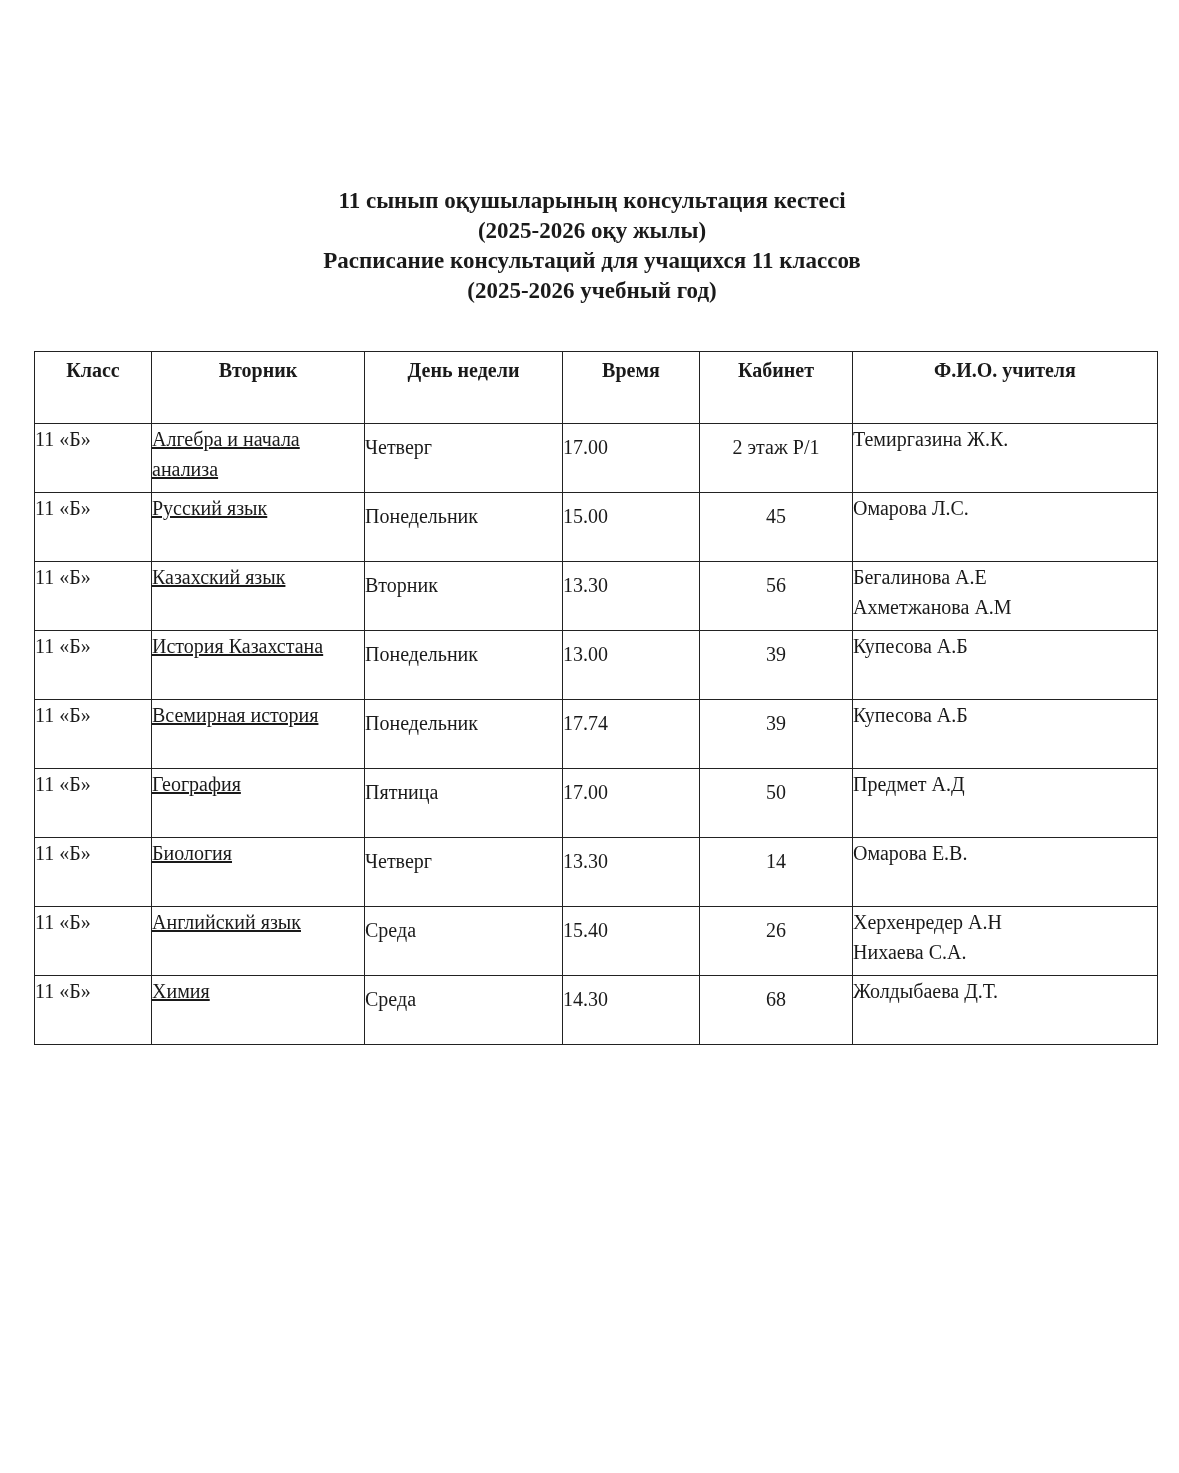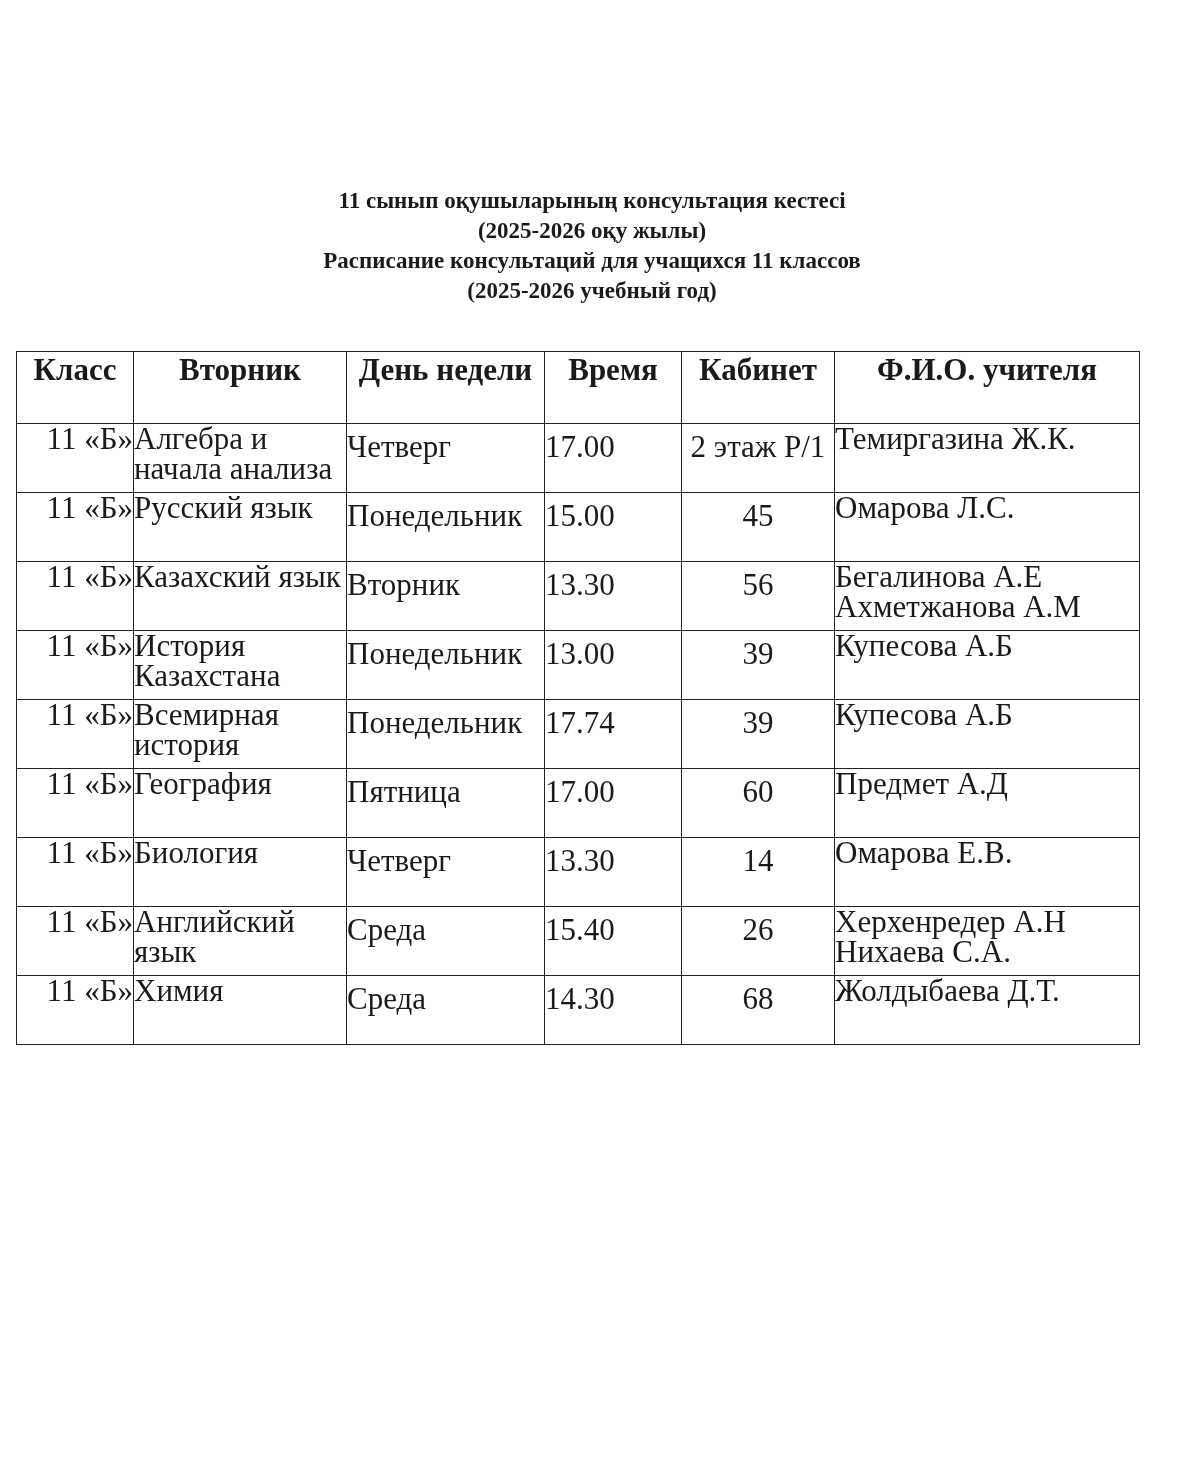--- a/index.html
+++ b/index.html
@@ -22,23 +22,23 @@
       width: 1184px;
       text-align: center;
       font-weight: bold;
       font-size: 23px;
       line-height: 30px;
     }
     .title-line { display: block; }
     table.schedule {
       position: absolute;
       top: 351px;
-      left: 16px;
+      left: 34px;
       border-collapse: collapse;
-      font-size: 31px;
+      font-size: 20px;
       table-layout: fixed;
     }
     table.schedule th, table.schedule td {
       border: 1.5px solid #222;
       padding: 0;
       vertical-align: top;
     }
     table.schedule th {
       height: 68px;
       font-weight: bold;
@@ -49,22 +49,22 @@
     table.schedule td {
       height: 68px;
       line-height: 30px;
     }
     col.c-class { width: 117px; }
     col.c-subject { width: 213px; }
     col.c-day { width: 198px; }
     col.c-time { width: 137px; }
     col.c-room { width: 153px; }
     col.c-teacher { width: 305px; }
-    td.cell-class { padding: 2px 0 0 12px; text-align: right; }
-    td.cell-subject { padding: 2px 0 0 12px; }
+    td.cell-class { padding: 2px 0 0 12px; }
+    td.cell-subject { padding: 2px 0 0 12px; text-decoration: underline; }
     td.cell-day { padding: 0 0 0 12px; vertical-align: middle; }
     td.cell-time { text-align: left; vertical-align: middle; }
     td.cell-room { text-align: center; vertical-align: middle; }
     td.cell-teacher { padding: 2px 0 0 12px; margin-top: 10px; }
     .cell-inner { display: block; }
     .day-inner { display: block; padding-top: 8px; }
     .center-inner { display: block; padding-top: 8px; }
     .teacher-line { display: block; }
   </style>
 </head>
@@ -205,21 +205,21 @@
         <td class="cell-subject">
           <span class="cell-inner">География</span>
         </td>
         <td class="cell-day">
           <span class="day-inner">Пятница</span>
         </td>
         <td class="cell-time">
           <span class="center-inner">17.00</span>
         </td>
         <td class="cell-room">
-          <span class="center-inner">60</span>
+          <span class="center-inner">50</span>
         </td>
         <td class="cell-teacher">
           <span class="teacher-line">Предмет А.Д</span>
         </td>
       </tr>
       <tr>
         <td class="cell-class">
           <span class="cell-inner">11 «Б»</span>
         </td>
         <td class="cell-subject">

